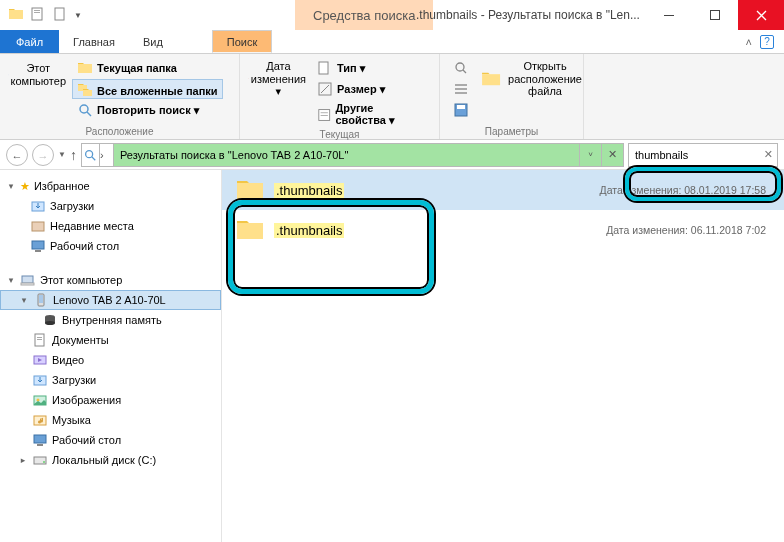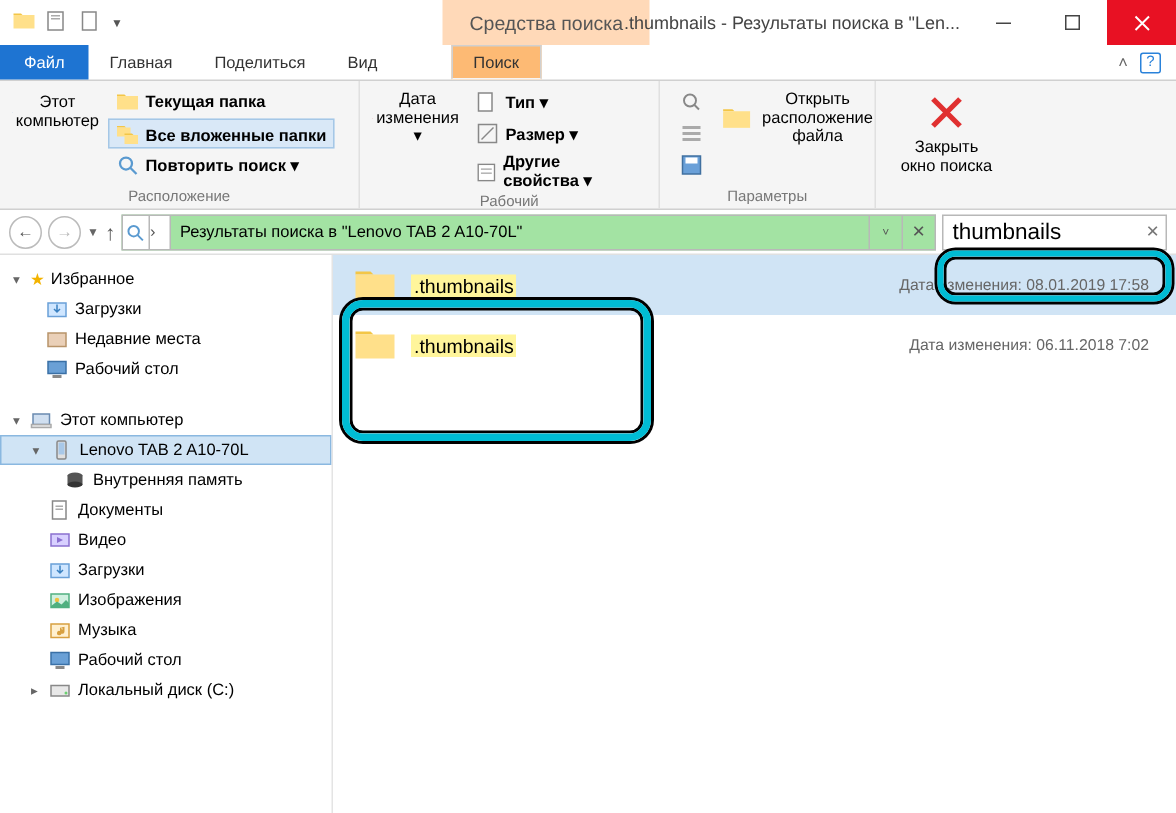--- a/index.html
+++ b/index.html
@@ -39,21 +39,21 @@
   
   .navrow { height: 30px; display: flex; align-items: center; gap: 4px; padding: 0 6px; border-bottom: 1px solid #e0e0e0; }
   .roundbtn { width: 22px; height: 22px; border: 1px solid #bbb; border-radius: 50%; display: flex; align-items: center; justify-content: center; color: #555; }
   .breadcrumb { flex: 1; height: 24px; border: 1px solid #b8b8b8; display: flex; align-items: center; background: #a3e3a3; position: relative; }
   .bc-icon { width: 18px; display: flex; align-items: center; justify-content: center; background: #fff; height: 100%; border-right: 1px solid #b8b8b8; }
   .bc-chev { width: 14px; text-align: center; color: #555; background: #fff; height: 100%; display: flex; align-items: center; border-right: 1px solid #b8b8b8; }
   .bc-text { padding: 0 6px; font-size: 11px; }
   .bc-right { margin-left: auto; display: flex; height: 100%; }
   .bc-btn { width: 22px; display: flex; align-items: center; justify-content: center; border-left: 1px solid #b8b8b8; color: #555; }
   .searchbox { width: 150px; height: 24px; border: 1px solid #b8b8b8; display: flex; align-items: center; padding: 0 4px; position: relative; }
-  .searchbox input { border: none; outline: none; width: 100%; font-size: 15px; }
+  .searchbox input { border: none; outline: none; width: 100%; font-size: 11px; }
   .hl-ring.search { position: absolute; border: 4px solid #00bcd4; border-radius: 12px; pointer-events: none; box-shadow: 0 0 0 2px #000, inset 0 0 0 2px #000; left: 625px; top: 167px; width: 156px; height: 34px; }
 
   
   .body { display: flex; height: 372px; }
   .sidebar { width: 222px; border-right: 1px solid #e4e4e4; overflow: hidden; padding-top: 6px; }
   .tree-item { display: flex; align-items: center; gap: 4px; height: 20px; font-size: 11px; padding-right: 4px; }
   .tree-item.sel { background: #d0e4f5; border: 1px solid #8ab8e0; }
   .tree-item svg { width: 16px; height: 16px; flex-shrink: 0; }
   .twist { width: 10px; text-align: center; color: #666; font-size: 9px; }
 
@@ -104,21 +104,20 @@
         <svg width="11" height="11">
           <path d="M1 1L10 10M10 1L1 10" stroke="#fff" stroke-width="1.3"></path>
         </svg>
       </div>
   </div>
 </div>
 
 <div class="tabs-row">
   <div class="file-tab">Файл</div>
   <div class="tab">Главная</div>
-  <div class="tab">Поделиться</div>
   <div class="tab">Вид</div>
   <div class="tab search">Поиск</div>
   <div class="help-chev">
     <span>˄</span>
     <span style="border:1px solid #2a82da;color:#2a82da;width:14px;height:14px;display:flex;align-items:center;justify-content:center;border-radius:2px;font-size:10px">?</span>
   </div>
 </div>
 
 <div class="ribbon">
   <div class="rgroup" style="width:240px">
@@ -193,21 +192,21 @@
         <div class="ritem">
             <svg viewBox="0 0 16 16">
               <rect x="2" y="2" width="12" height="12" fill="#fff" stroke="#888"></rect>
               <rect x="4" y="5" width="8" height="1" fill="#aaa"></rect>
               <rect x="4" y="8" width="8" height="1" fill="#aaa"></rect>
             </svg>
             <span>Другие свойства ▾</span>
           </div>
       </div>
     </div>
-    <div class="rgroup-label">Рабочий</div>
+    <div class="rgroup-label">Текущая</div>
   </div>
 
   <div class="rgroup" style="width:144px">
     <div class="rgroup-content">
        <div class="rcol" style="gap:1px">
          <div class="ritem">
             <svg viewBox="0 0 16 16">
               <circle cx="7" cy="7" r="4" fill="none" stroke="#888" stroke-width="1.3"></circle>
               <path d="M10 10l3 3" stroke="#888" stroke-width="1.3"></path>
             </svg>
@@ -231,29 +230,20 @@
             <path class="tab" d="M3 7h9l2 2h-11z"></path>
             <path class="body" d="M3 9h26v16h-26z"></path>
           </svg>
          <span style="white-space:pre-line">Открыть
 расположение файла</span>
        </div>
     </div>
     <div class="rgroup-label">Параметры</div>
   </div>
 
-  <div class="rgroup" style="border-right:none">
-    <div class="close-big">
-      <svg viewBox="0 0 26 26">
-          <path d="M4 4L22 22M22 4L4 22" stroke="#e03030" stroke-width="3.5"></path>
-        </svg>
-      <span style="white-space:pre-line;margin-top:4px">Закрыть
-окно поиска</span>
-    </div>
-  </div>
 </div>
 
 <div class="navrow">
   <div class="roundbtn">←</div>
   <div class="roundbtn" style="color:#bbb">→</div>
   <span style="font-size:8px;color:#666">▼</span>
   <span style="font-size:14px;color:#555">↑</span>
   <div class="breadcrumb">
     <div class="bc-icon">
         <svg width="14" height="14" viewBox="0 0 16 16">

